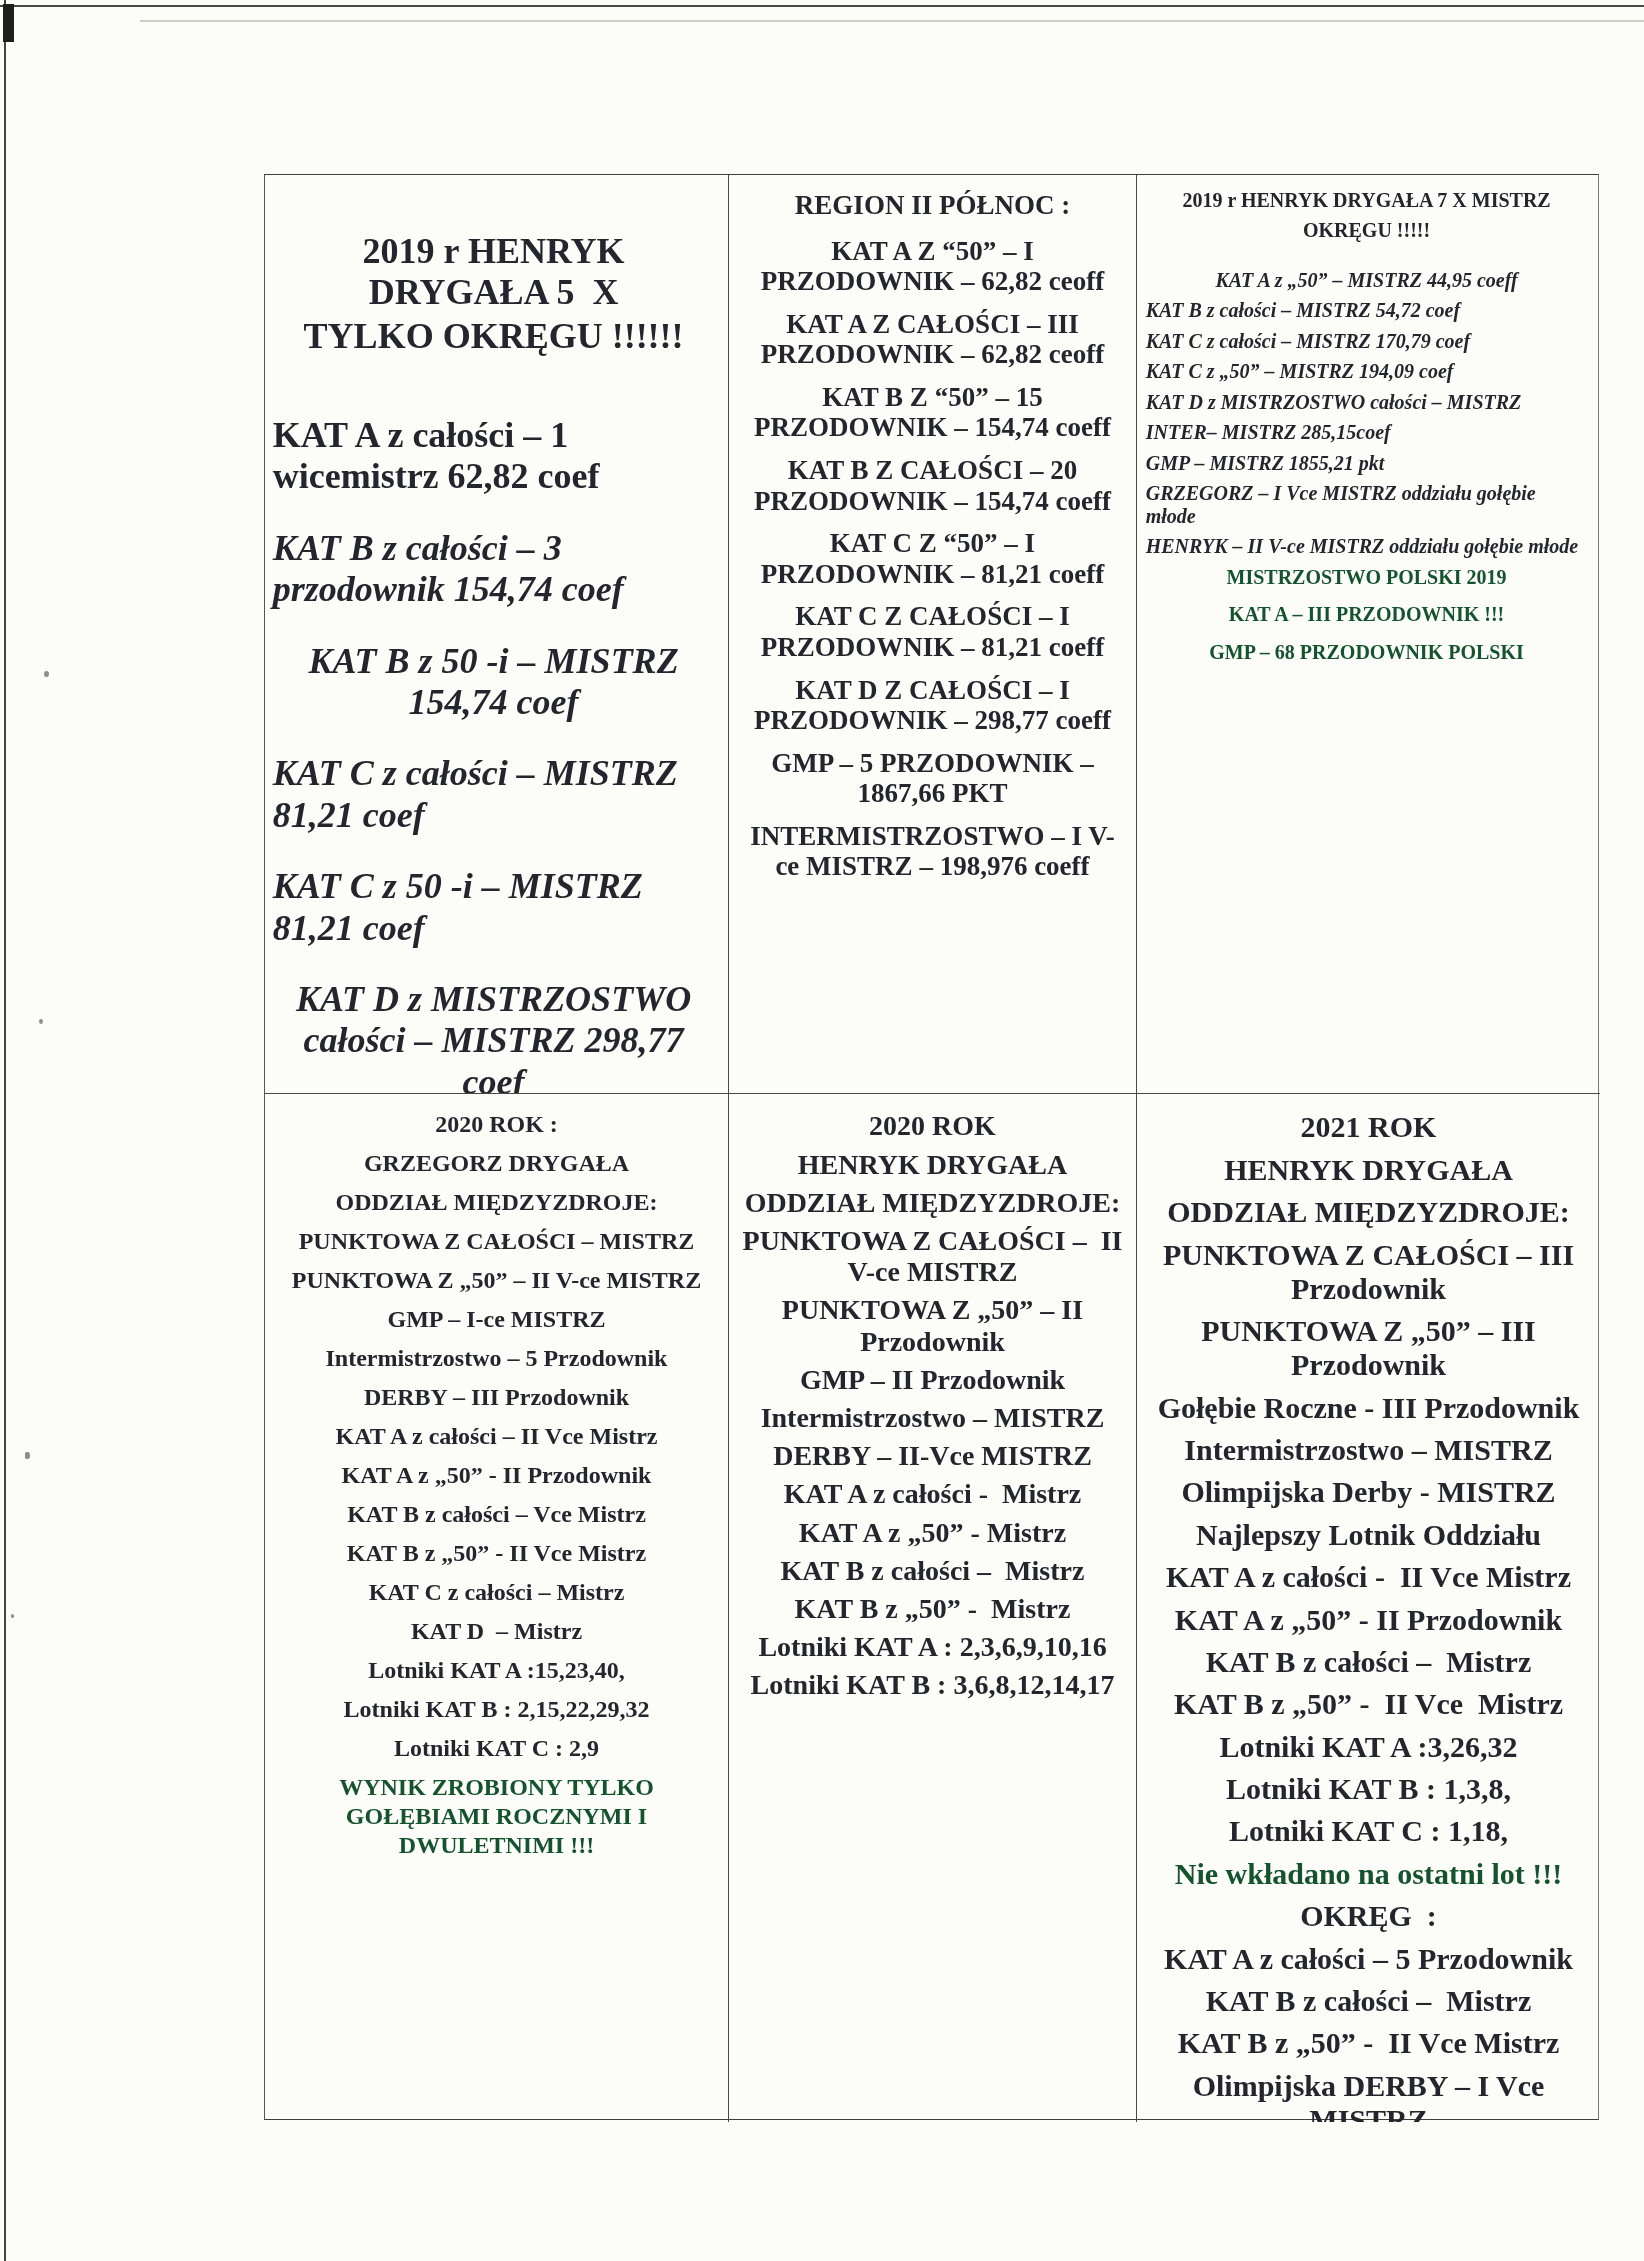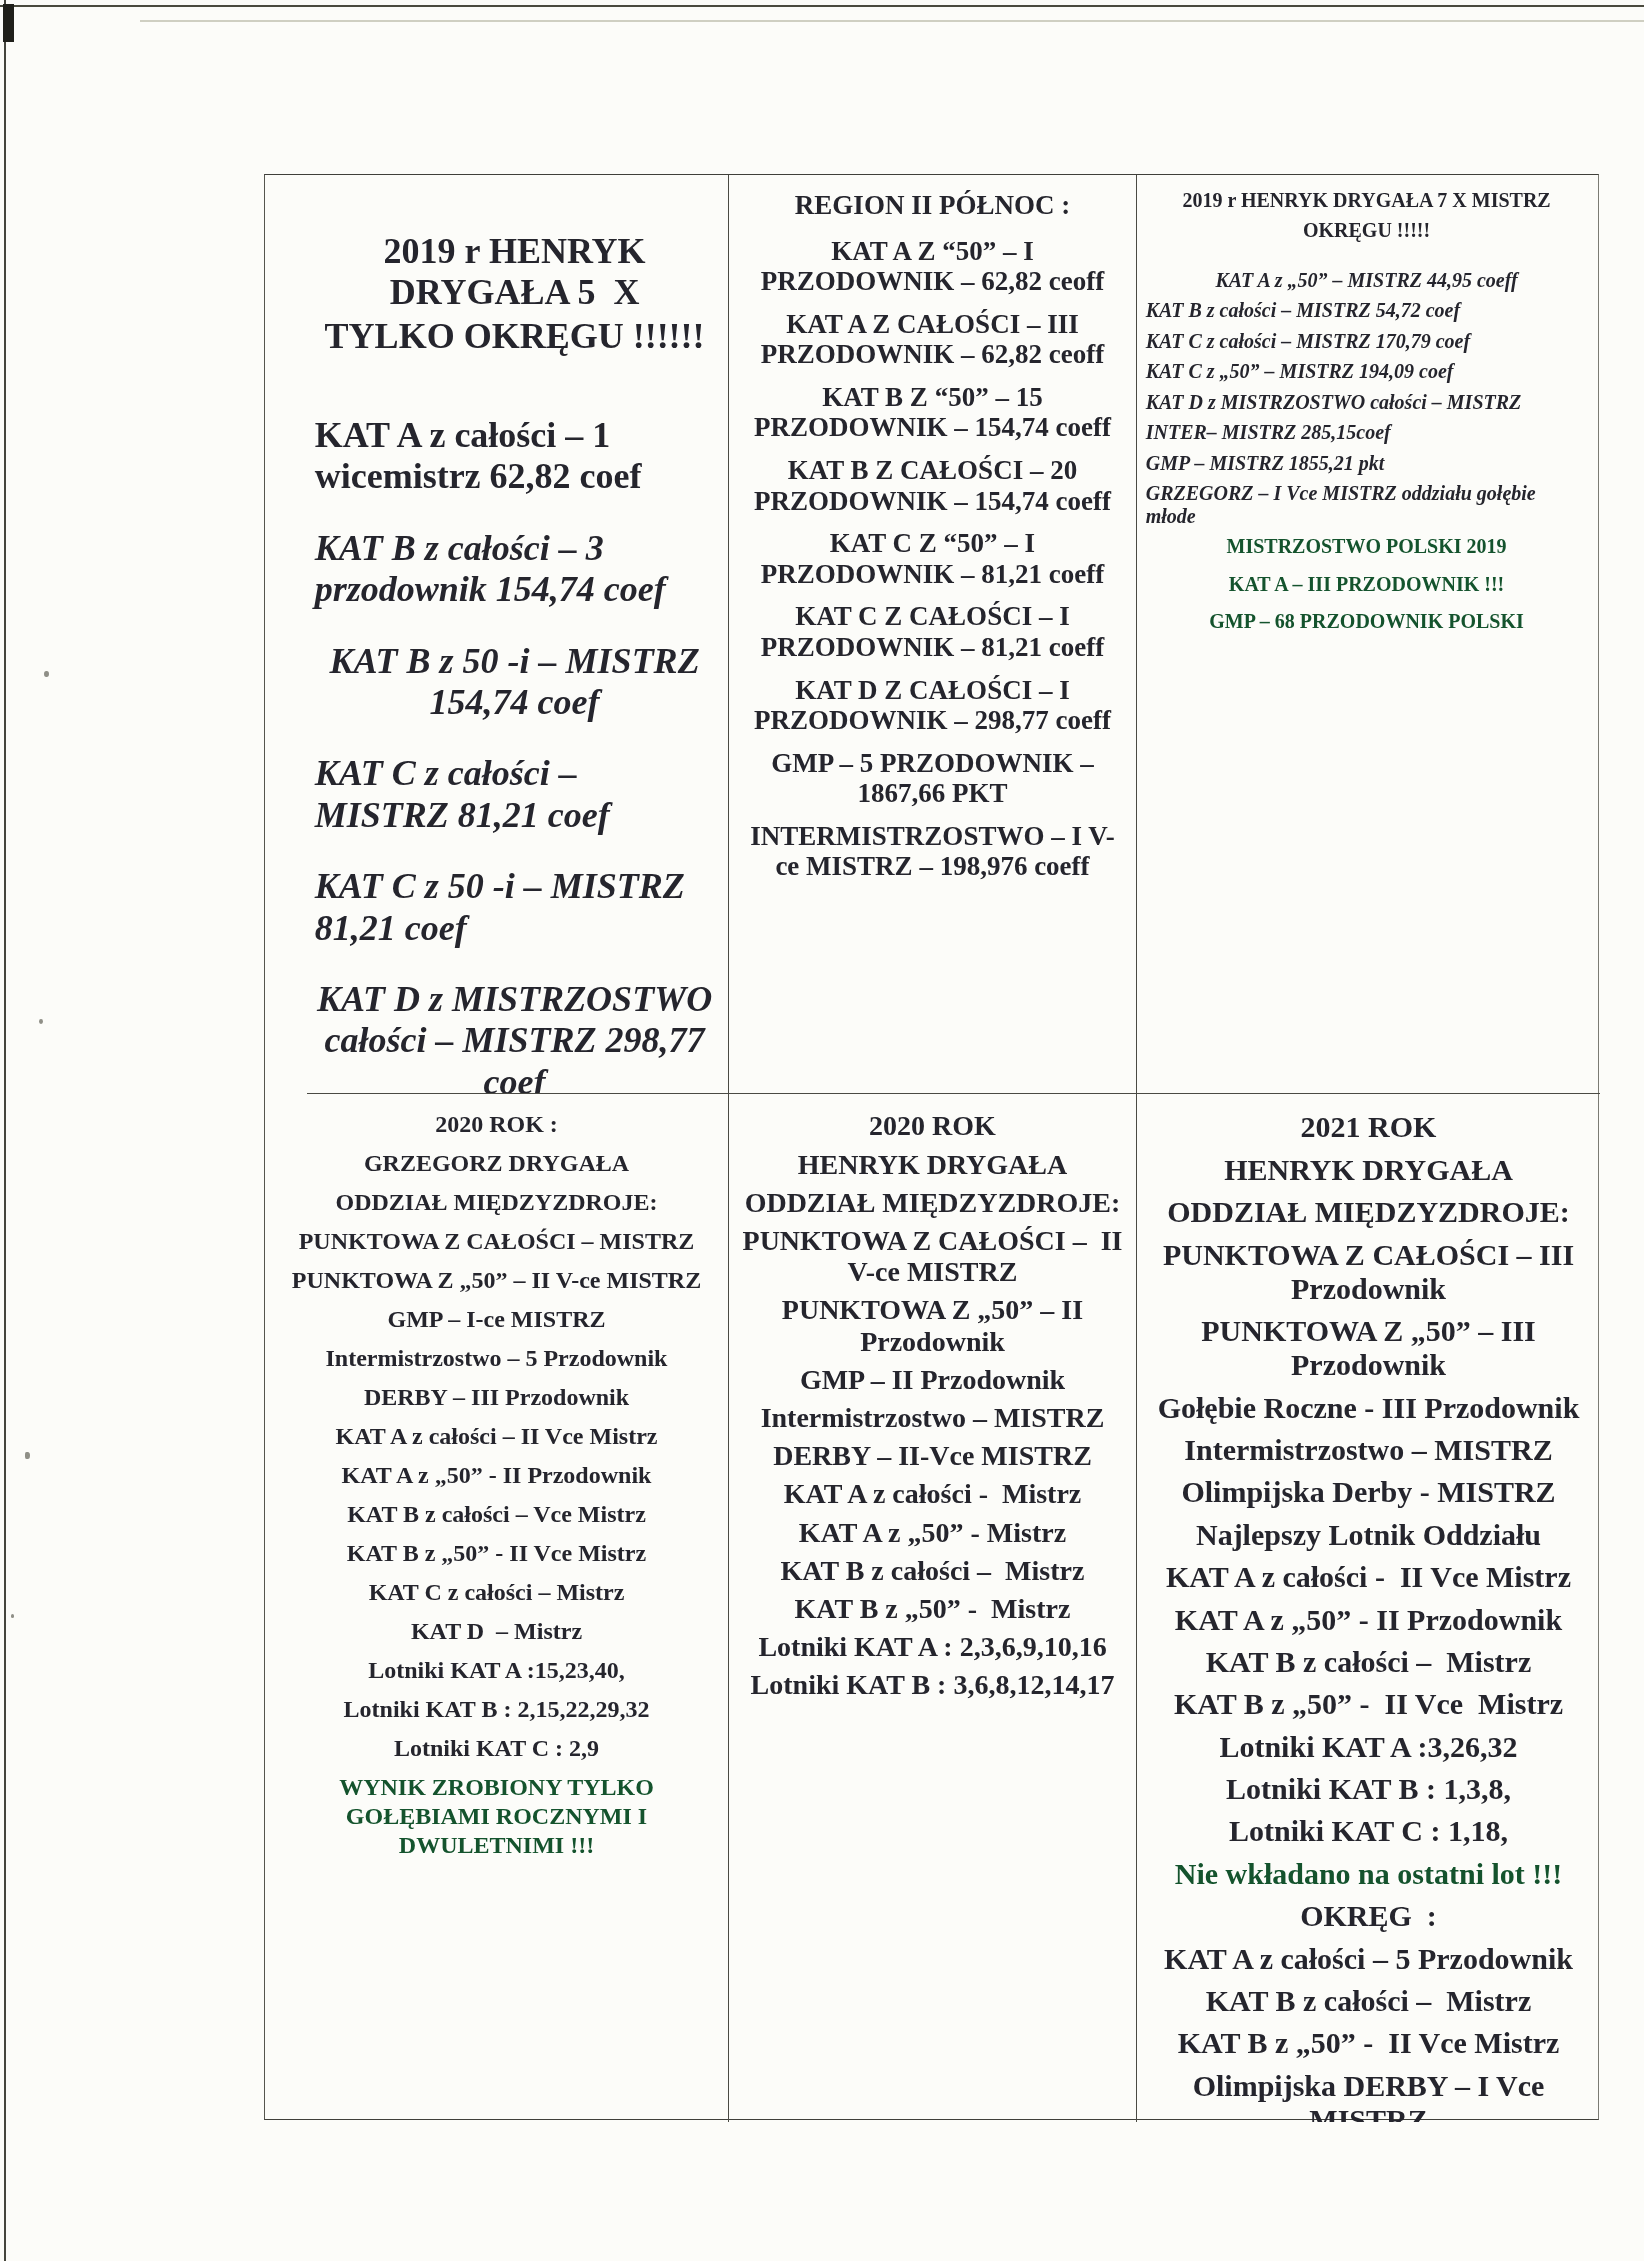--- a/index.html
+++ b/index.html
@@ -45,21 +45,21 @@
 
   .line{white-space:pre-wrap;}
   .b{font-weight:bold;}
   .bi{font-weight:bold;font-style:italic;}
   .title{font-weight:bold;}
   .red{font-weight:bold;color:#14532d;}
   .a-c{text-align:center;}
   .a-l{text-align:left;}
 
   
-  .c0{font-size:36px;padding:56px 13.5px 0 7.7px;margin-left:42px;}
+  .c0{font-size:36px;padding:56px 13.5px 0 7.7px;}
   .c0 .line{line-height:1.15;margin-bottom:30px;}
   .c0 .line:nth-child(1){margin-bottom:1.9px;}
   .c0 .line:nth-child(2){margin-bottom:58px;}
 
   
   .c1{font-size:27px;padding:14.5px 11.6px 0 11.6px;}
   .c1 .line{line-height:1.12;margin-bottom:12.6px;}
   .c1 .line:nth-child(1){margin-bottom:16.4px;}
 
   
@@ -121,20 +121,21 @@
         <div class="line title a-c">2019 r HENRYK DRYGAŁA 7 X MISTRZ</div>
         <div class="line title a-c">OKRĘGU !!!!!</div>
         <div class="line bi a-c">KAT A z „50” – MISTRZ 44,95 coeff</div>
         <div class="line bi a-l">KAT B z całości – MISTRZ 54,72 coef</div>
         <div class="line bi a-l">KAT C z całości – MISTRZ 170,79 coef</div>
         <div class="line bi a-l">KAT C z „50” – MISTRZ 194,09 coef</div>
         <div class="line bi a-l">KAT D z MISTRZOSTWO całości – MISTRZ</div>
         <div class="line bi a-l">INTER– MISTRZ 285,15coef</div>
         <div class="line bi a-l">GMP – MISTRZ 1855,21 pkt</div>
         <div class="line bi a-l">GRZEGORZ – I Vce MISTRZ oddziału gołębie młode</div>
+        <div class="line bi a-l">HENRYK – II V-ce MISTRZ oddziału gołębie młode</div>
         <div class="line red a-c">MISTRZOSTWO POLSKI 2019</div>
         <div class="line red a-c">KAT A – III PRZODOWNIK !!!</div>
         <div class="line red a-c">GMP – 68 PRZODOWNIK POLSKI</div>
       </div>
       <div class="cell c3">
         <div class="line title a-c">2020 ROK :</div>
         <div class="line title a-c">GRZEGORZ DRYGAŁA</div>
         <div class="line title a-c">ODDZIAŁ MIĘDZYZDROJE:</div>
         <div class="line b a-c">PUNKTOWA Z CAŁOŚCI – MISTRZ</div>
         <div class="line b a-c">PUNKTOWA Z „50” – II V-ce MISTRZ</div>

